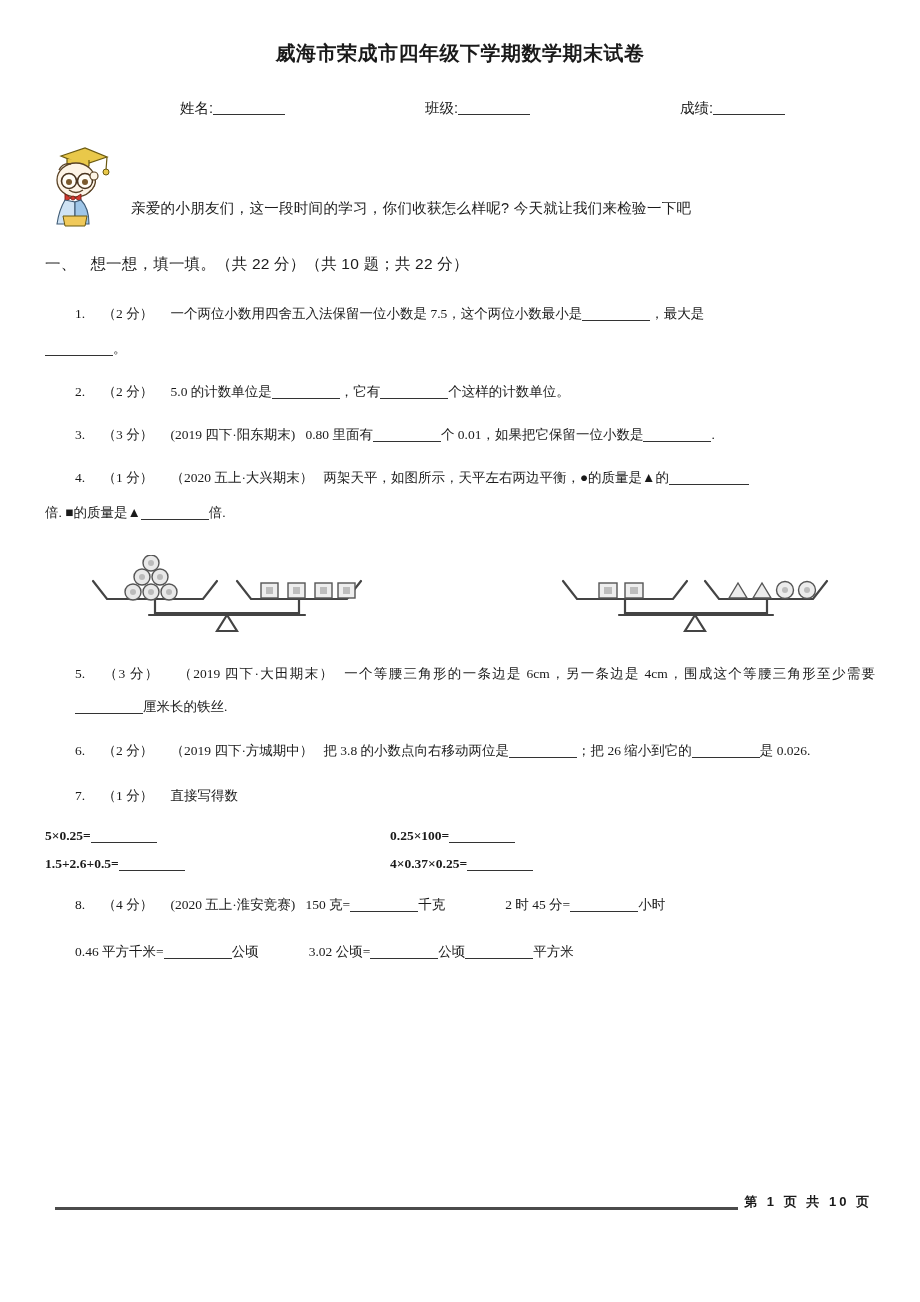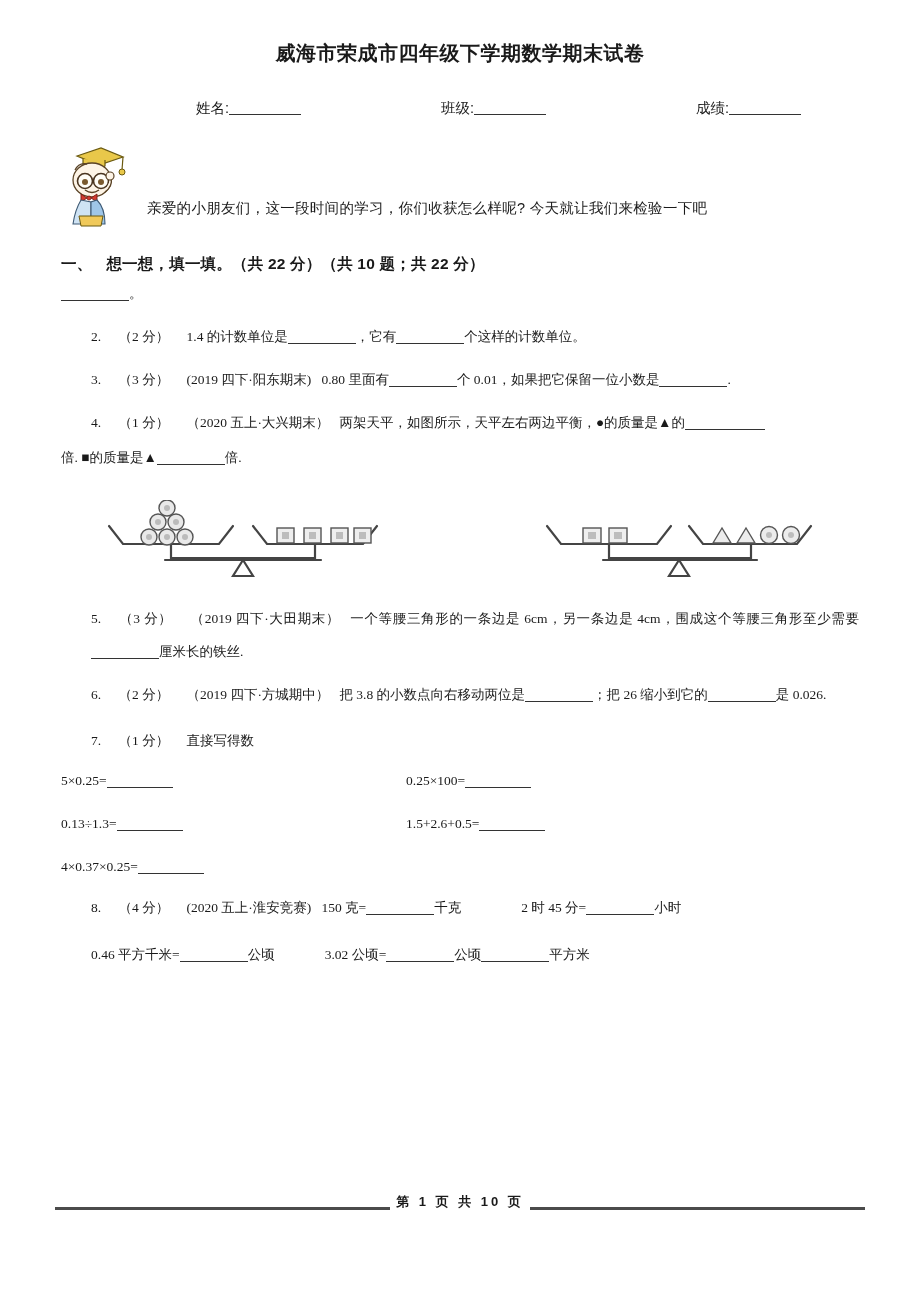--- a/index.html
+++ b/index.html
@@ -7,21 +7,21 @@
     margin: 0; padding: 0;
     background: #ffffff;
   }
   body {
     width: 920px; height: 1302px;
     font-family: "Liberation Serif", "DejaVu Serif", serif;
     color: #1a1a1a;
     position: relative;
     overflow: hidden;
   }
-  .page { position: relative; width: 920px; height: 1302px; padding: 0 61px; }
+  .page { position: relative; width: 920px; height: 1302px; padding: 0 45px; }
 
   .doc-title {
     text-align: center;
     font-size: 20px;
     font-weight: bold;
     letter-spacing: 0.5px;
     padding-top: 40px;
     font-family: "Liberation Sans", "DejaVu Sans", sans-serif;
   }
 
@@ -50,21 +50,21 @@
     font-size: 14.5px;
     font-family: "Liberation Sans", "DejaVu Sans", sans-serif;
     padding-bottom: 10px;
     padding-left: 18px;
     letter-spacing: 0.3px;
   }
 
   .section-head {
     margin-top: 26px;
     font-size: 15.5px;
-    font-weight: bold;
+    font-weight: normal;
     font-family: "Liberation Sans", "DejaVu Sans", sans-serif;
     letter-spacing: 0.2px;
   }
   .section-head .sec-num { margin-right: 14px; }
 
   .q {
     margin-top: 22px;
     font-size: 13.5px;
     line-height: 2.45;
     text-align: justify;
@@ -81,39 +81,40 @@
     margin-top: 26px;
     display: flex;
     justify-content: space-between;
     padding: 0 40px 0 40px;
   }
 
   .calc-grid {
     margin-top: 16px;
     display: grid;
     grid-template-columns: 345px 1fr;
-    row-gap: 27px;
+    row-gap: 12px;
     font-size: 13.5px;
+    font-weight: bold;
   }
   .calc-cell { white-space: nowrap; }
   .calc-cell .blank { width: 66px; }
 
   .conv-row {
     font-size: 13.5px;
     line-height: 2.45;
   }
   .conv-row .gap { display: inline-block; width: 50px; }
   .conv-indent { padding-left: 30px; margin-top: 14px; }
 
   .footer {
     position: absolute;
-    left: 55px; right: 55px;
+    left: 55px; right: 42px;
     bottom: 92px;
     border-bottom: 3px solid #4b4b4b;
-    text-align: center;
+    text-align: right;
     padding-bottom: 2px;
     margin-top: 44px;
   }
   .footer-text {
     font-size: 13px;
     font-family: "Liberation Sans", "DejaVu Sans", sans-serif;
     font-weight: bold;
     letter-spacing: 3px;
     display: inline-block;
     background: #fff;
@@ -171,28 +172,33 @@
         <circle cx="49" cy="36" r="4" fill="#fdf4e6" stroke="#5a4326" stroke-width="1.2"></circle>
       </svg>
     </div>
     <div class="greet-text">亲爱的小朋友们，这一段时间的学习，你们收获怎么样呢? 今天就让我们来检验一下吧</div>
   </div>
 
   <div class="section-head">
     <span class="sec-num">一、</span><span>想一想，填一填。（共 22 分）（共 10 题；共 22 分）</span>
   </div>
 
+  <div class="q q-indent">
+    <span class="num">1.</span>
+    <span class="pts">（2 分）</span>
+    <span>一个两位小数用四舍五入法保留一位小数是 7.5，这个两位小数最小是</span><span class="blank b-md"></span><span>，最大是</span>
+  </div>
   <div class="q" style="margin-top:2px">
     <span class="blank b-md"></span><span>。</span>
   </div>
 
   <div class="q q-indent" style="margin-top:10px">
     <span class="num">2.</span>
     <span class="pts">（2 分）</span>
-    <span>1.4 的计数单位是</span><span class="blank b-md"></span><span>，它有</span><span class="blank b-md"></span><span>个这样的计数单位。</span>
+    <span>5.0 的计数单位是</span><span class="blank b-md"></span><span>，它有</span><span class="blank b-md"></span><span>个这样的计数单位。</span>
   </div>
 
   <div class="q q-indent" style="margin-top:10px">
     <span class="num">3.</span>
     <span class="pts">（3 分）</span>
     <span class="src">(2019 四下·阳东期末)</span><span>0.80 里面有</span><span class="blank b-md"></span><span>个 0.01，如果把它保留一位小数是</span><span class="blank b-md"></span><span>.</span>
   </div>
 
   <div class="q q-indent" style="margin-top:10px">
     <span class="num">4.</span>
@@ -297,21 +303,20 @@
 
   <div class="q q-indent" style="margin-top:12px">
     <span class="num">7.</span>
     <span class="pts">（1 分）</span>
     <span>直接写得数</span>
   </div>
 
   <div class="calc-grid">
     <div class="calc-cell"><span>5×0.25=</span><span class="blank"></span></div>
     <div class="calc-cell"><span>0.25×100=</span><span class="blank"></span></div>
-    <div class="calc-cell"><span>0.13÷1.3=</span><span class="blank"></span></div>
     <div class="calc-cell"><span>1.5+2.6+0.5=</span><span class="blank"></span></div>
     <div class="calc-cell"><span>4×0.37×0.25=</span><span class="blank"></span></div>
   </div>
 
   <div class="q q-indent" style="margin-top:16px">
     <span class="num">8.</span>
     <span class="pts">（4 分）</span>
     <span class="src">(2020 五上·淮安竞赛)</span><span>150 克=</span><span class="blank b-md"></span><span>千克</span><span class="gap" style="display:inline-block;width:60px"></span><span>2 时 45 分=</span><span class="blank b-md"></span><span>小时</span>
   </div>
 

